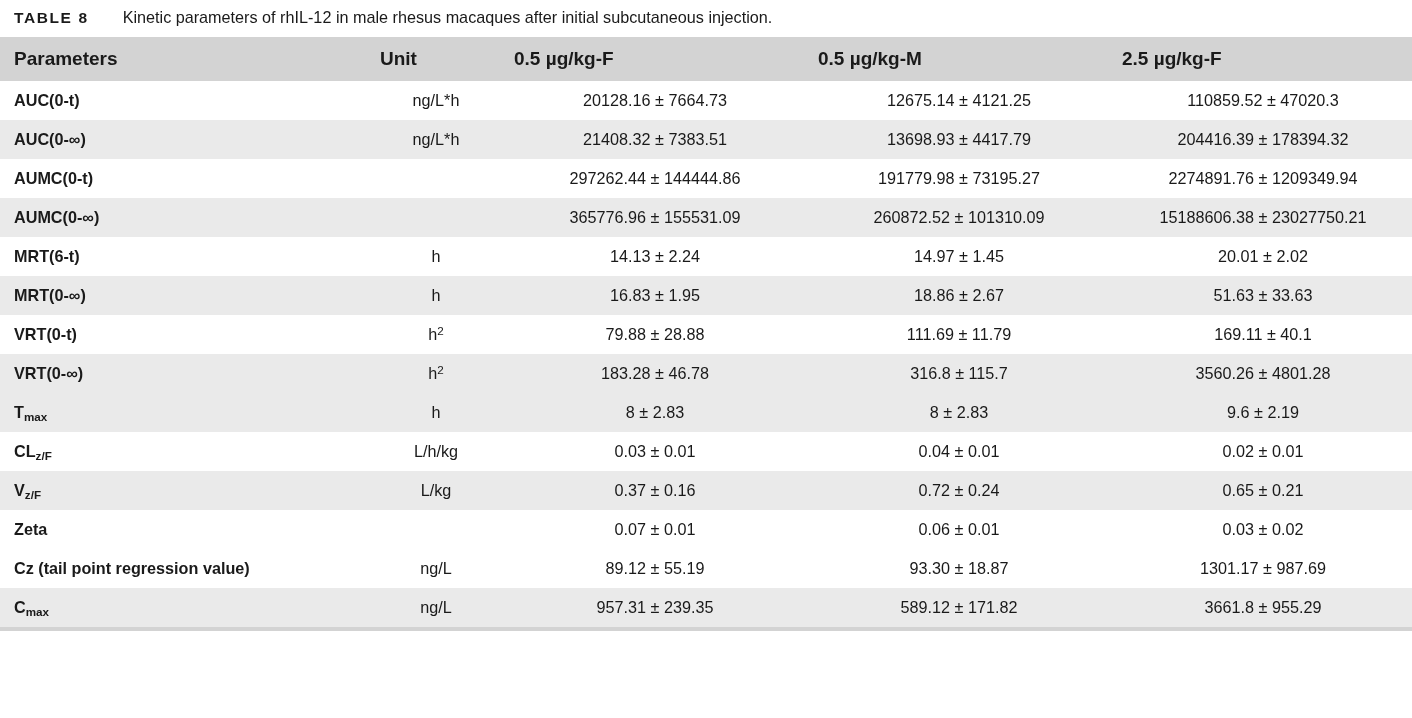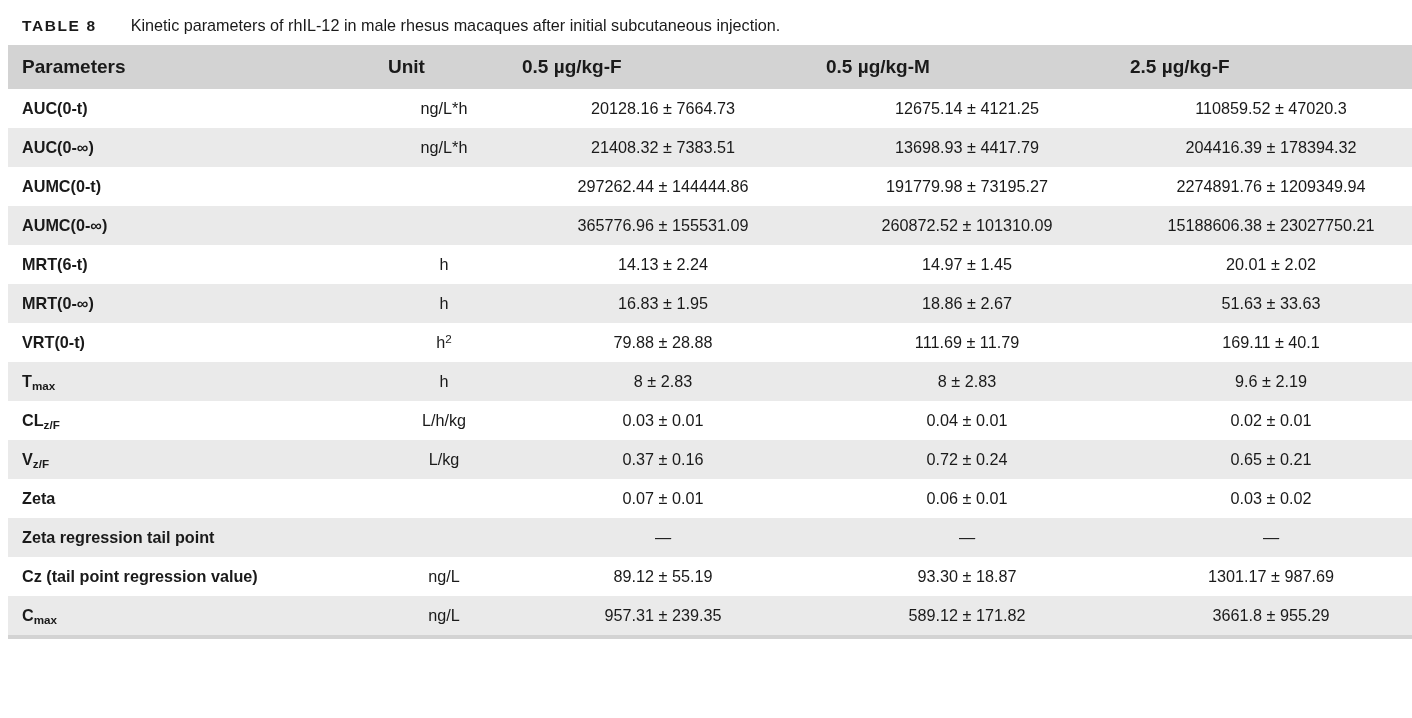--- a/index.html
+++ b/index.html
@@ -12,21 +12,21 @@
     height: 718px;
     font-family: "Liberation Sans", sans-serif;
     color: #1a1a1a;
     overflow: hidden;
   }
   .page {
     width: 1412px;
     height: 612px;
     position: relative;
     box-sizing: border-box;
-    padding: 8px;
+    padding: 0;
   }
   .caption {
     display: flex;
     align-items: baseline;
     padding: 8px 12px 10px 14px;
     font-size: 16.5px;
   }
   .caption-label {
     font-weight: bold;
     letter-spacing: 1.6px;
@@ -166,20 +166,27 @@
           <td class="val">51.63 ± 33.63</td>
         </tr>
         <tr class="plain">
           <td class="param">VRT(0-t)</td>
           <td class="unit">h<sup>2</sup></td>
           <td class="val">79.88 ± 28.88</td>
           <td class="val">111.69 ± 11.79</td>
           <td class="val">169.11 ± 40.1</td>
         </tr>
         <tr class="shaded">
+          <td class="param">VRT(0-∞)</td>
+          <td class="unit">h<sup>2</sup></td>
+          <td class="val">183.28 ± 46.78</td>
+          <td class="val">316.8 ± 115.7</td>
+          <td class="val">3560.26 ± 4801.28</td>
+        </tr>
+        <tr class="shaded">
           <td class="param">T<sub>max</sub></td>
           <td class="unit">h</td>
           <td class="val">8 ± 2.83</td>
           <td class="val">8 ± 2.83</td>
           <td class="val">9.6 ± 2.19</td>
         </tr>
         <tr class="plain">
           <td class="param">CL<sub>z/F</sub></td>
           <td class="unit">L/h/kg</td>
           <td class="val">0.03 ± 0.01</td>
@@ -193,27 +200,20 @@
           <td class="val">0.72 ± 0.24</td>
           <td class="val">0.65 ± 0.21</td>
         </tr>
         <tr class="plain">
           <td class="param">Zeta</td>
           <td class="unit"></td>
           <td class="val">0.07 ± 0.01</td>
           <td class="val">0.06 ± 0.01</td>
           <td class="val">0.03 ± 0.02</td>
         </tr>
-        <tr class="shaded">
-          <td class="param">Zeta regression tail point</td>
-          <td class="unit"></td>
-          <td class="val">—</td>
-          <td class="val">—</td>
-          <td class="val">—</td>
-        </tr>
         <tr class="plain">
           <td class="param">Cz (tail point regression value)</td>
           <td class="unit">ng/L</td>
           <td class="val">89.12 ± 55.19</td>
           <td class="val">93.30 ± 18.87</td>
           <td class="val">1301.17 ± 987.69</td>
         </tr>
         <tr class="shaded">
           <td class="param">C<sub>max</sub></td>
           <td class="unit">ng/L</td>

